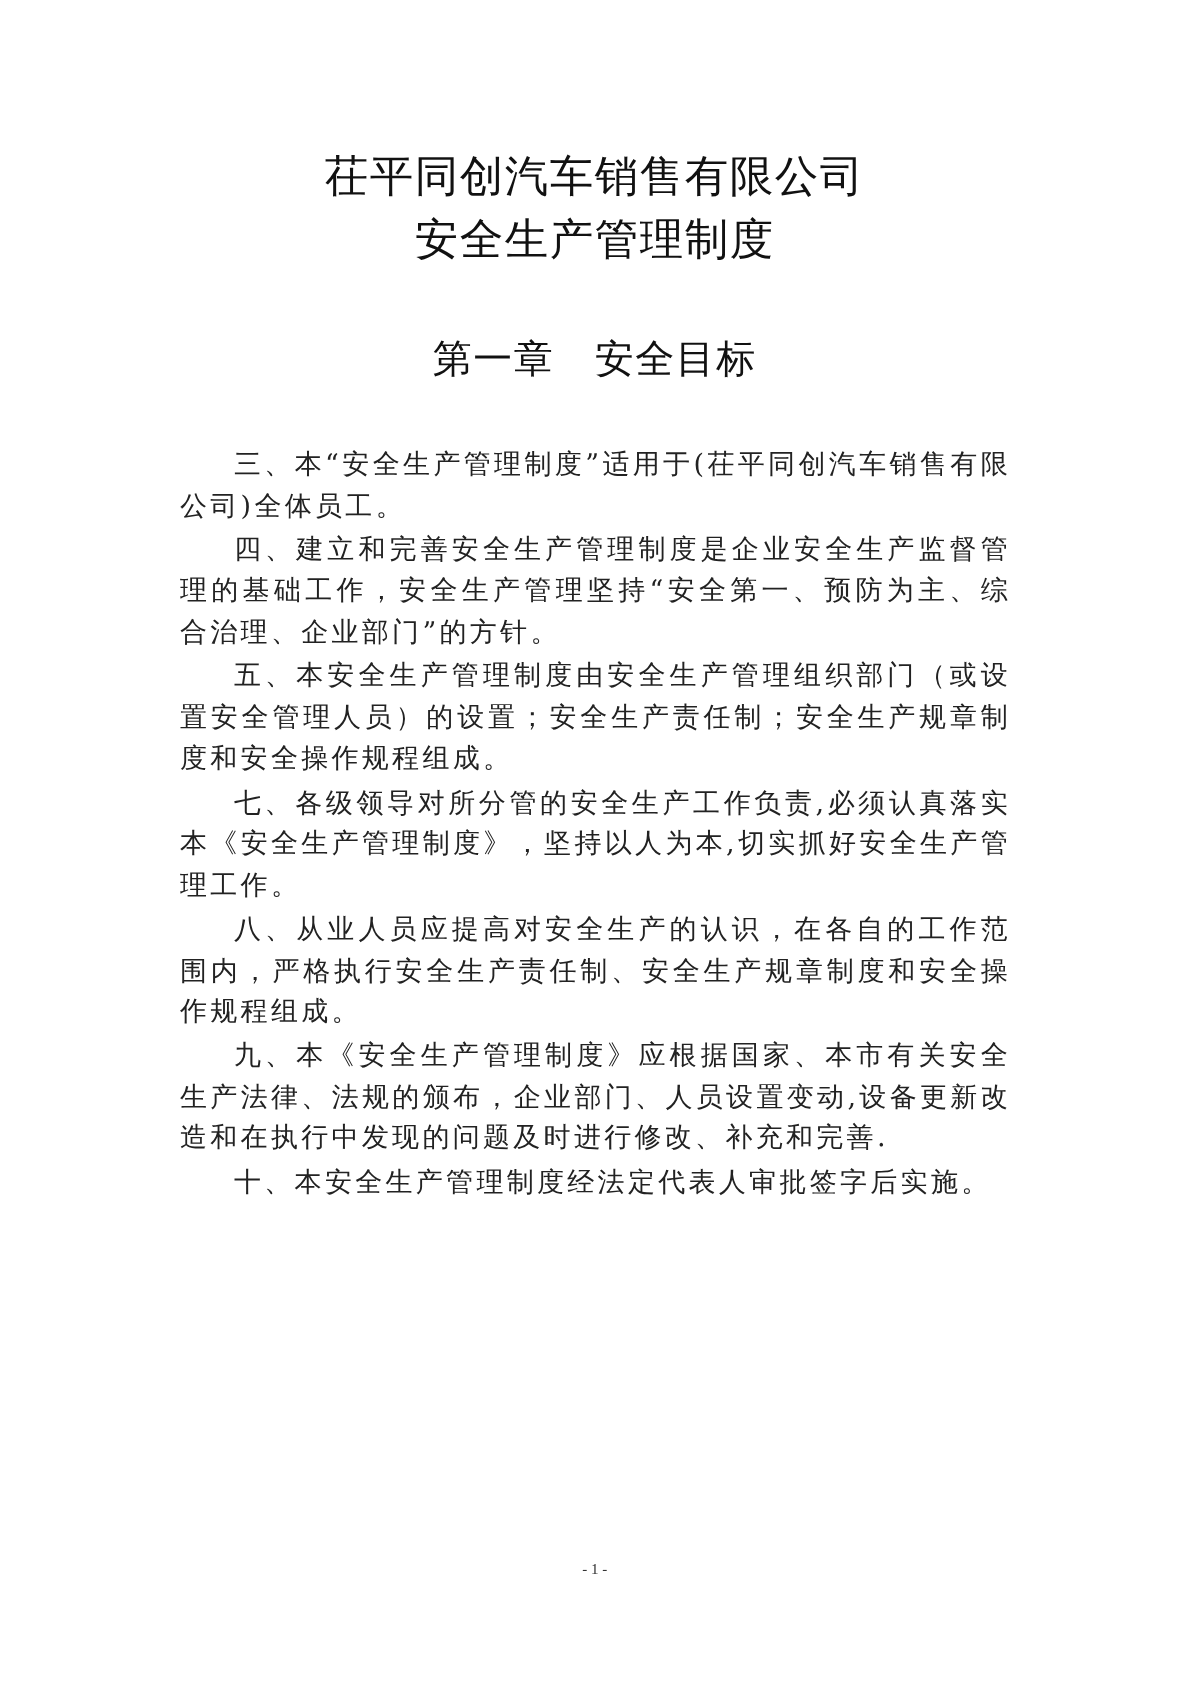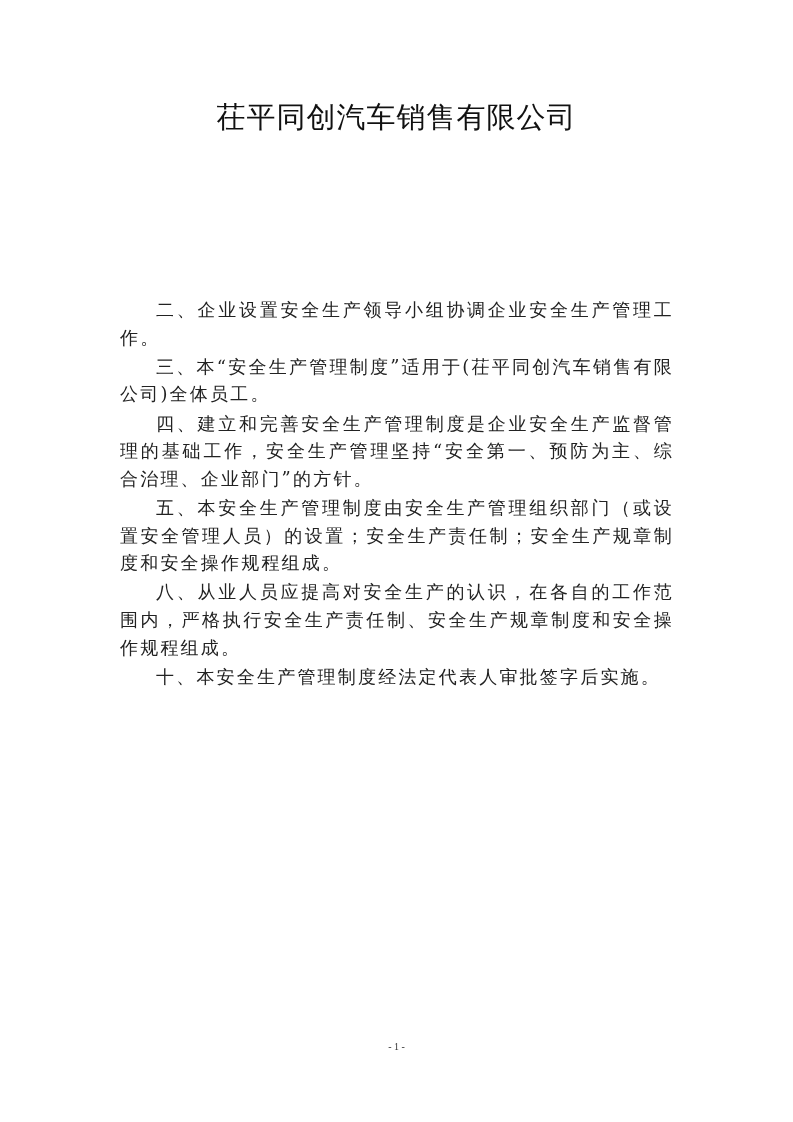--- a/index.html
+++ b/index.html
@@ -83,27 +83,30 @@
       color: #333333;
     }
   </style>
 </head>
 <body>
 
 <div class="page">
 
   <div class="title-block">
     <h1 class="title-line">茌平同创汽车销售有限公司</h1>
+    <h1 class="title-line">安全生产管理制度</h1>
   </div>
 
+  <h2 class="chapter-title">第一章　安全目标</h2>
 
   <div class="body-text">
-    <p class="para">二、企业设置安全生产领导小组协调企业安全生产管理工作。</p>
     <p class="para">三、本“安全生产管理制度”适用于(茌平同创汽车销售有限公司)全体员工。</p>
     <p class="para">四、建立和完善安全生产管理制度是企业安全生产监督管理的基础工作，安全生产管理坚持“安全第一、预防为主、综合治理、企业部门”的方针。</p>
     <p class="para">五、本安全生产管理制度由安全生产管理组织部门（或设置安全管理人员）的设置；安全生产责任制；安全生产规章制度和安全操作规程组成。</p>
+    <p class="para">七、各级领导对所分管的安全生产工作负责,必须认真落实本《安全生产管理制度》，坚持以人为本,切实抓好安全生产管理工作。</p>
     <p class="para">八、从业人员应提高对安全生产的认识，在各自的工作范围内，严格执行安全生产责任制、安全生产规章制度和安全操作规程组成。</p>
+    <p class="para">九、本《安全生产管理制度》应根据国家、本市有关安全生产法律、法规的颁布，企业部门、人员设置变动,设备更新改造和在执行中发现的问题及时进行修改、补充和完善.</p>
     <p class="para">十、本安全生产管理制度经法定代表人审批签字后实施。</p>
   </div>
 
   <div class="page-number">- 1 -</div>
 
 </div>
 
 </body></html>

